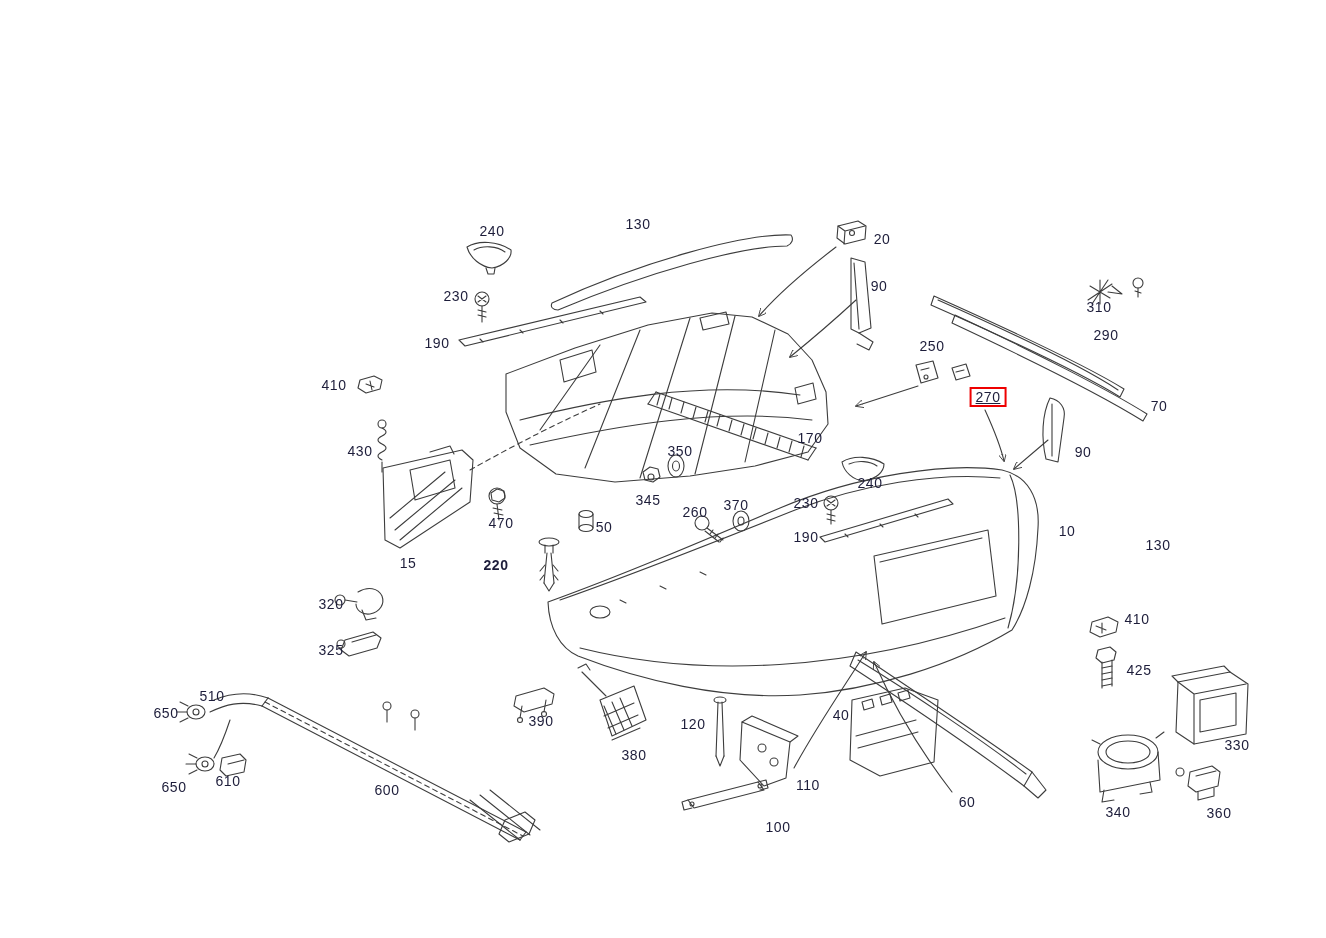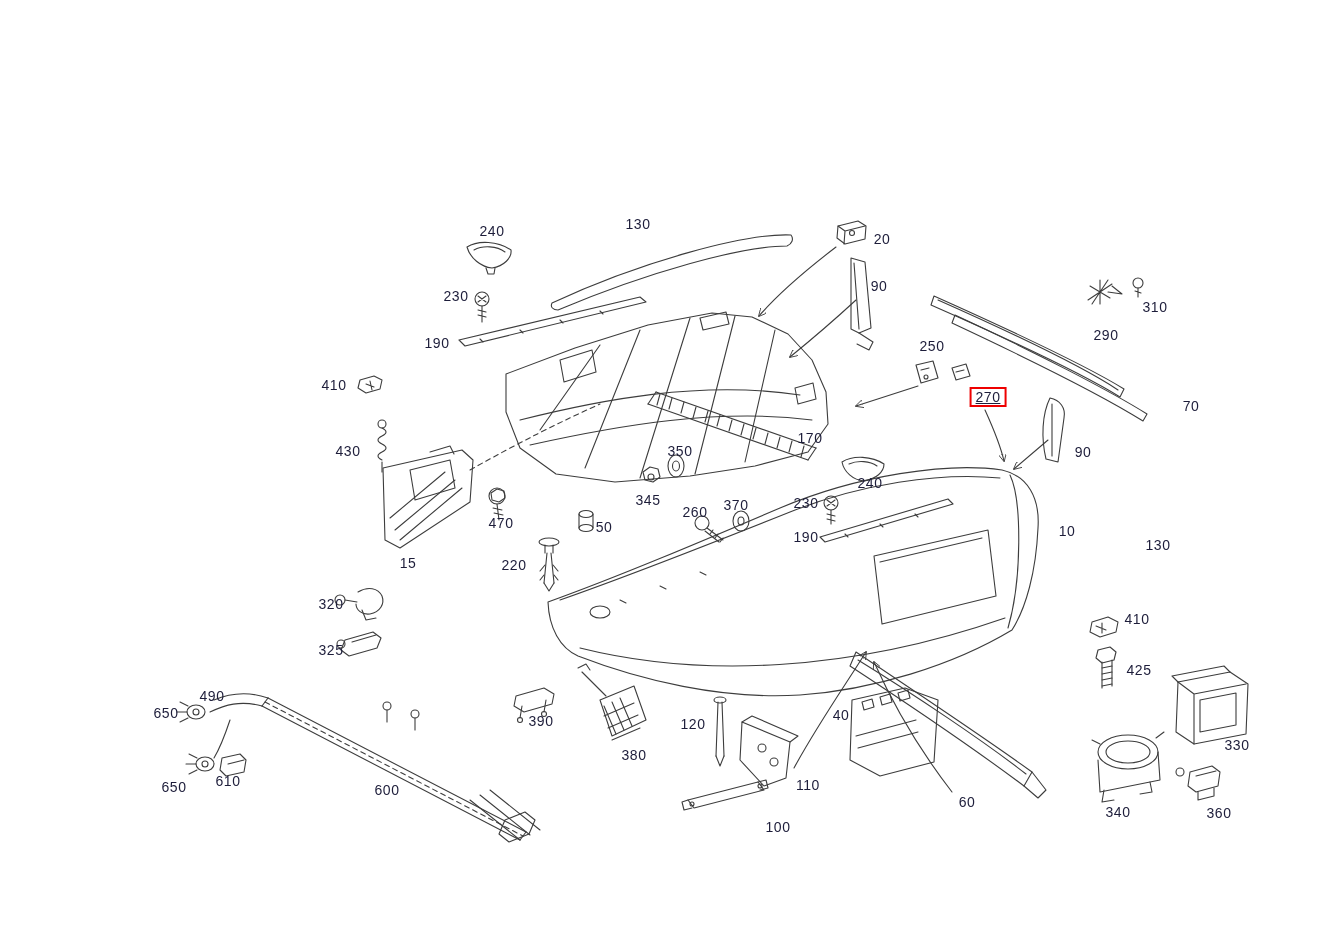--- a/index.html
+++ b/index.html
@@ -347,48 +347,48 @@
       <path d="M794,768 C818,724 846,684 866,652" marker-end="url(#arr)"></path>
     </g>
   </svg>
 
   <div id="labels-layer">
       <span class="part-label" style="left: 492px; top: 231px;">240</span>
       <span class="part-label" style="left: 638px; top: 224px;">130</span>
       <span class="part-label" style="left: 882px; top: 239px;">20</span>
       <span class="part-label" style="left: 879px; top: 286px;">90</span>
       <span class="part-label" style="left: 456px; top: 296px;">230</span>
-      <span class="part-label" style="left: 1155px; top: 307px; text-align: right;">310</span>
+      <span class="part-label" style="left: 1099px; top: 307px; text-align: right;">310</span>
       <span class="part-label" style="left: 1106px; top: 335px; text-align: right;">290</span>
       <span class="part-label" style="left: 437px; top: 343px;">190</span>
       <span class="part-label" style="left: 932px; top: 346px; text-align: right;">250</span>
       <span class="part-label" style="left: 334px; top: 385px;">410</span>
       <span class="part-label highlighted" style="left: 988px; top: 397px;">270</span>
-      <span class="part-label" style="left: 1159px; top: 406px; margin-left: 32px;">70</span>
-      <span class="part-label" style="left: 348px; top: 451px;">430</span>
+      <span class="part-label" style="left: 1159px; top: 406px;">70</span>
+      <span class="part-label" style="left: 360px; top: 451px;">430</span>
       <span class="part-label" style="left: 680px; top: 451px;">350</span>
       <span class="part-label" style="left: 810px; top: 438px;">170</span>
       <span class="part-label" style="left: 1083px; top: 452px;">90</span>
       <span class="part-label" style="left: 870px; top: 483px;">240</span>
       <span class="part-label" style="left: 648px; top: 500px;">345</span>
       <span class="part-label" style="left: 695px; top: 512px;">260</span>
       <span class="part-label" style="left: 736px; top: 505px;">370</span>
       <span class="part-label" style="left: 806px; top: 503px;">230</span>
       <span class="part-label" style="left: 501px; top: 523px;">470</span>
       <span class="part-label" style="left: 604px; top: 527px;">50</span>
       <span class="part-label" style="left: 806px; top: 537px;">190</span>
       <span class="part-label" style="left: 1067px; top: 531px;">10</span>
       <span class="part-label" style="left: 408px; top: 563px;">15</span>
       <span class="part-label" style="left: 1158px; top: 545px;">130</span>
-      <span class="part-label" style="left: 514px; top: 565px;">220</span>
+      <span class="part-label" style="left: 496px; top: 565px; font-weight: bold;">220</span>
       <span class="part-label" style="left: 331px; top: 604px;">320</span>
       <span class="part-label" style="left: 1137px; top: 619px;">410</span>
       <span class="part-label" style="left: 331px; top: 650px;">325</span>
       <span class="part-label" style="left: 1139px; top: 670px;">425</span>
-      <span class="part-label" style="left: 212px; top: 696px;">490</span>
+      <span class="part-label" style="left: 212px; top: 696px;">510</span>
       <span class="part-label" style="left: 166px; top: 713px;">650</span>
       <span class="part-label" style="left: 841px; top: 715px;">40</span>
       <span class="part-label" style="left: 693px; top: 724px;">120</span>
       <span class="part-label" style="left: 541px; top: 698px; margin-top: 23px;">390</span>
       <span class="part-label" style="left: 1237px; top: 745px;">330</span>
       <span class="part-label" style="left: 634px; top: 755px;">380</span>
       <span class="part-label" style="left: 174px; top: 787px;">650</span>
       <span class="part-label" style="left: 228px; top: 781px;">610</span>
       <span class="part-label" style="left: 808px; top: 785px;">110</span>
       <span class="part-label" style="left: 387px; top: 790px;">600</span>

